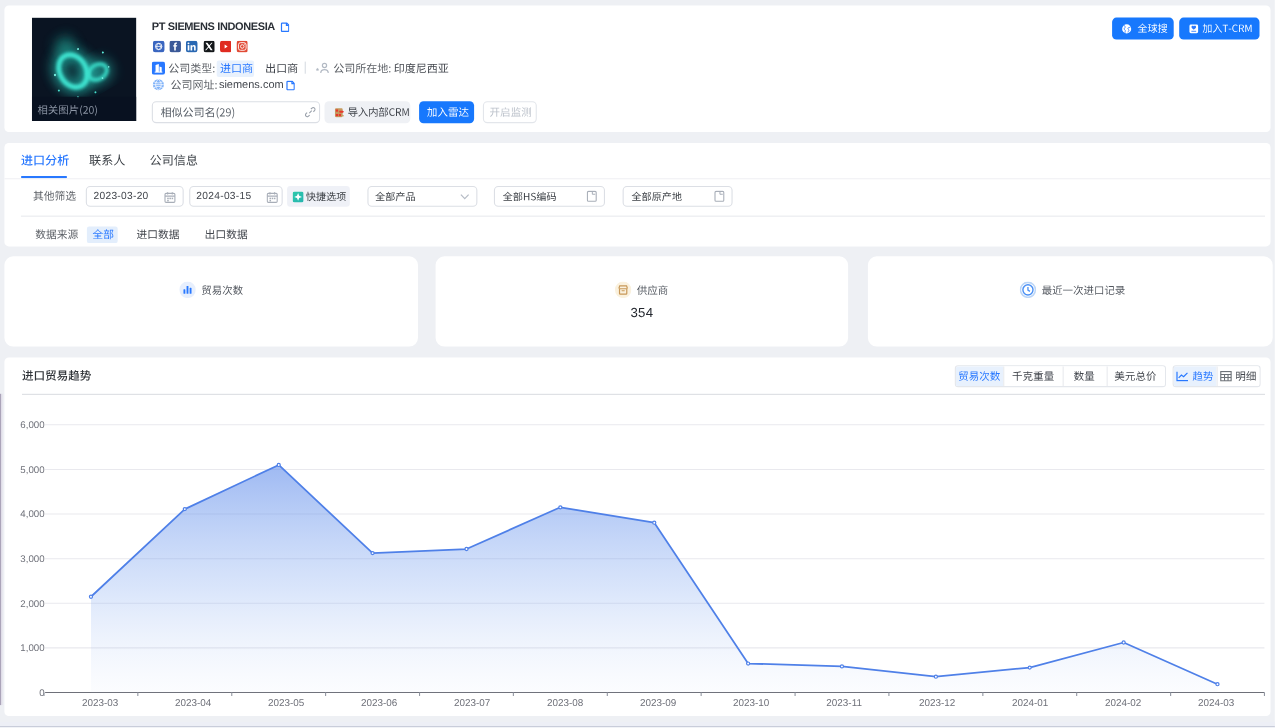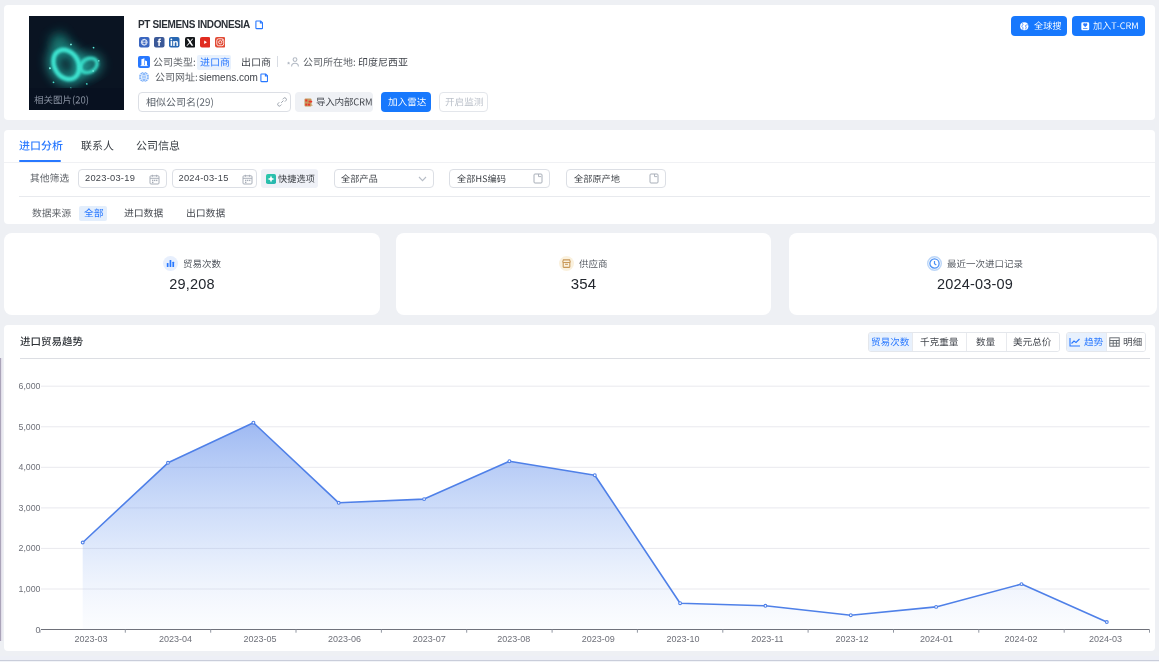--- a/index.html
+++ b/index.html
@@ -232,21 +232,21 @@
       </svg>
     </div>
     <div style="position:absolute;left:19px;top:159.5px;width:41.5px;height:2.4px;background:#2878ff;border-radius:1px"></div>
     <div style="position:absolute;left:4px;top:161.5px;width:1151px;height:1px;background:#f0f1f4"></div>
     <div style="position:absolute;left:30px;top:173.2px;">
       <svg width="40" height="11" viewBox="0 0 40 11" style="overflow:visible">
         <path d="M5.6 8C6.8 8.4 7.9 8.9 8.6 9.4L9.3 8.9C8.5 8.5 7.3 7.9 6.1 7.5ZM3.5 7.5C2.9 7.9 1.5 8.5 0.4 8.8C0.6 9 0.8 9.2 0.9 9.4C2 9 3.3 8.5 4.2 7.9ZM6.7 0.4V1.5H3.1V0.4H2.3V1.5H0.8V2.2H2.3V6.6H0.5V7.3H9.3V6.6H7.5V2.2H9V1.5H7.5V0.4ZM3.1 6.6V5.5H6.7V6.6ZM3.1 2.2H6.7V3.2H3.1ZM3.1 3.8H6.7V4.9H3.1Z M13.7 1.4V4L12.5 4.4L12.7 5.1L13.7 4.7V7.9C13.7 9 14 9.3 15.2 9.3C15.5 9.3 17.5 9.3 17.8 9.3C18.9 9.3 19.1 8.8 19.2 7.5C19 7.4 18.7 7.3 18.6 7.2C18.5 8.3 18.4 8.6 17.8 8.6C17.3 8.6 15.6 8.6 15.2 8.6C14.6 8.6 14.4 8.5 14.4 7.9V4.4L15.9 3.9V7.2H16.6V3.6L18.1 3C18.1 4.5 18.1 5.6 18 5.8C17.9 6.1 17.8 6.1 17.7 6.1C17.5 6.1 17.2 6.1 16.9 6.1C17 6.3 17.1 6.6 17.1 6.8C17.4 6.8 17.8 6.8 18.1 6.7C18.4 6.7 18.6 6.5 18.7 6C18.8 5.6 18.8 4.2 18.8 2.4L18.8 2.3L18.3 2.1L18.2 2.2L18.1 2.3L16.6 2.8V0.4H15.9V3.1L14.4 3.7V1.4ZM12.4 0.4C11.9 1.9 10.9 3.4 10 4.3C10.1 4.5 10.3 4.9 10.4 5C10.7 4.7 11.1 4.3 11.4 3.9V9.4H12.1V2.7C12.5 2 12.8 1.3 13.1 0.6Z M22.2 2.9V5.1C22.2 6.4 22 7.9 20.5 8.9C20.7 9 20.9 9.3 21.1 9.4C22.6 8.2 22.8 6.6 22.8 5.1V2.9ZM20.6 3.5V6.6H21.3V3.5ZM23.8 4.5V8.5H24.5V5.2H25.7V9.4H26.4V5.2H27.8V7.7C27.8 7.8 27.7 7.8 27.6 7.8C27.5 7.9 27.2 7.9 26.9 7.8C26.9 8 27 8.3 27.1 8.5C27.6 8.5 27.9 8.5 28.2 8.4C28.4 8.3 28.4 8.1 28.4 7.7V4.5H26.4V3.7H28.9V3.1H23.4V3.7H25.7V4.5ZM21.6 0.3C21.3 1.2 20.7 2 20 2.5C20.2 2.6 20.5 2.8 20.7 2.9C21 2.6 21.4 2.2 21.7 1.7H22.2C22.4 2.1 22.6 2.5 22.7 2.8L23.4 2.6C23.3 2.3 23.1 2 23 1.7H24.4V1.2H22C22.1 1 22.2 0.7 22.3 0.5ZM25.4 0.3C25.2 1.1 24.7 1.9 24.1 2.4C24.3 2.5 24.6 2.7 24.7 2.8C25 2.5 25.3 2.1 25.6 1.7H26.3C26.6 2.1 26.9 2.5 27 2.8L27.6 2.5C27.5 2.3 27.3 2 27.1 1.7H28.9V1.2H25.9C26 0.9 26 0.7 26.1 0.5Z M30 1.1C30.6 1.6 31.2 2.3 31.5 2.8L32.1 2.3C31.8 1.8 31.1 1.2 30.6 0.7ZM33.8 0.7C33.5 1.6 33.1 2.4 32.6 3C32.8 3.1 33.1 3.3 33.2 3.4C33.4 3.1 33.7 2.8 33.9 2.4H35.3V3.8H32.5V4.5H34.3C34.1 5.8 33.7 6.7 32.3 7.2C32.4 7.4 32.6 7.6 32.7 7.8C34.4 7.2 34.9 6 35 4.5H36.1V6.8C36.1 7.5 36.2 7.7 37 7.7C37.1 7.7 37.8 7.7 37.9 7.7C38.5 7.7 38.7 7.4 38.8 6.2C38.6 6.1 38.3 6 38.2 5.9C38.1 6.9 38.1 7 37.8 7C37.7 7 37.2 7 37.1 7C36.8 7 36.8 7 36.8 6.8V4.5H38.7V3.8H36V2.4H38.3V1.8H36V0.4H35.3V1.8H34.2C34.3 1.5 34.4 1.1 34.5 0.8ZM31.9 4.2H29.9V4.8H31.2V7.8C30.7 8 30.3 8.4 29.8 8.8L30.3 9.4C30.9 8.8 31.4 8.3 31.8 8.3C32 8.3 32.3 8.6 32.7 8.8C33.3 9.2 34.1 9.3 35.3 9.3C36.2 9.3 37.9 9.2 38.7 9.2C38.7 9 38.8 8.6 38.9 8.4C37.9 8.5 36.4 8.6 35.3 8.6C34.3 8.6 33.4 8.5 32.8 8.2C32.3 7.9 32.1 7.7 31.9 7.6Z" fill="#5c6066"></path>
       </svg>
     </div>
     <div style="position:absolute;left:78px;top:169px;width:89px;height:19px;background:#fff;border:1px solid #dcdfe5;border-radius:4px;box-sizing:border-box"></div>
-    <div style="position:absolute;left:85px;top:172.8px;font-size:9.3px;color:#41454c;font-weight:400;line-height:11.3px;white-space:nowrap;letter-spacing:0.25px;">2023-03-19</div>
+    <div style="position:absolute;left:85px;top:172.8px;font-size:9.3px;color:#41454c;font-weight:400;line-height:11.3px;white-space:nowrap;letter-spacing:0.25px;">2023-03-20</div>
     <div style="position:absolute;left:149px;top:173.5px;">
       <svg width="11" height="11" viewBox="0 0 11 11">
         <rect x="1" y="1.8" width="9" height="8.2" rx="1" fill="none" stroke="#a8aeb8" stroke-width="1"></rect>
         <path d="M1 4.3h9" stroke="#a8aeb8" stroke-width="1"></path>
         <path d="M3.4.8v2M7.6.8v2" stroke="#a8aeb8" stroke-width="1"></path>
         <rect x="3" y="5.7" width="1.4" height="1.4" fill="#a8aeb8"></rect>
         <rect x="5" y="5.7" width="1.4" height="1.4" fill="#a8aeb8"></rect>
         <rect x="7" y="5.7" width="1.4" height="1.4" fill="#a8aeb8"></rect>
         <rect x="3" y="7.7" width="1.4" height="1.4" fill="#a8aeb8"></rect>
       </svg>
@@ -371,23 +371,21 @@
         <circle cx="7.5" cy="7.5" r="6.8" fill="none" stroke="#bcd6f7" stroke-width="1.4"></circle>
         <circle cx="7.5" cy="7.5" r="4.6" fill="none" stroke="#4a90f5" stroke-width="1.3"></circle>
         <path d="M7.5 5v2.7l1.8 1.2" fill="none" stroke="#4a90f5" stroke-width="1.2"></path>
       </svg>
     </div>
     <div style="position:absolute;left:947.0px;top:258.7px;">
       <svg width="76" height="10" viewBox="0 0 76 10" style="overflow:visible">
         <path d="M2.4 2.3H7.2V3H2.4ZM2.4 1.2H7.2V1.9H2.4ZM1.7 0.7V3.5H7.9V0.7ZM3.8 4.6V5.3H2V4.6ZM0.4 8 0.5 8.6 3.8 8.2V9.1H4.4V8.1L5 8V7.5L4.4 7.5V4.6H9V4H0.5V4.6H1.4V7.9ZM4.8 5.2V5.8H5.4L5.2 5.9C5.5 6.6 5.9 7.2 6.4 7.7C5.9 8.1 5.3 8.4 4.7 8.6C4.8 8.7 5 8.9 5 9.1C5.7 8.9 6.3 8.5 6.8 8.1C7.4 8.5 8 8.9 8.7 9.1C8.8 8.9 9 8.7 9.2 8.5C8.5 8.4 7.8 8.1 7.3 7.7C8 7.1 8.4 6.3 8.7 5.4L8.3 5.2L8.2 5.2ZM5.8 5.8H7.9C7.7 6.4 7.3 6.9 6.8 7.3C6.4 6.9 6.1 6.4 5.8 5.8ZM3.8 5.8V6.5H2V5.8ZM3.8 7V7.6L2 7.8V7Z M10.3 0.9C10.8 1.4 11.4 2.1 11.7 2.6L12.3 2.2C12 1.7 11.3 1.1 10.8 0.6ZM17.7 0.4C16.8 0.7 15 0.9 13.4 0.9V3.1C13.4 4.3 13.4 6 12.5 7.2C12.7 7.3 13 7.5 13.1 7.6C13.9 6.6 14.1 5.1 14.1 3.8H16.1V7.6H16.8V3.8H18.5V3.2H14.2V3.1V1.5C15.6 1.4 17.2 1.2 18.3 0.9ZM12 3.8H10V4.5H11.3V7.2C10.9 7.3 10.4 7.8 9.9 8.3L10.3 9C10.8 8.3 11.3 7.8 11.6 7.8C11.8 7.8 12.1 8.1 12.5 8.3C13.2 8.7 14 8.8 15.2 8.8C16.1 8.8 17.8 8.8 18.5 8.7C18.5 8.5 18.6 8.2 18.7 8C17.7 8.1 16.3 8.2 15.2 8.2C14.1 8.2 13.3 8.1 12.7 7.7C12.4 7.5 12.2 7.3 12 7.2Z M19.4 4.3V5H28.1V4.3Z M29 1.5C29.7 1.9 30.5 2.5 30.9 2.9L31.3 2.3C30.9 1.9 30.1 1.4 29.5 1ZM28.9 7.7 29.6 8.2C30.1 7.3 30.9 6.2 31.4 5.2L30.9 4.8C30.3 5.8 29.4 7 28.9 7.7ZM32.8 0.4C32.5 1.9 32 3.4 31.2 4.3C31.4 4.4 31.8 4.6 31.9 4.7C32.3 4.2 32.7 3.5 32.9 2.7H36.5C36.3 3.4 36 4.1 35.7 4.5C35.9 4.6 36.2 4.8 36.4 4.8C36.7 4.2 37.1 3.2 37.4 2.2L36.8 2L36.7 2H33.2C33.3 1.5 33.5 1 33.6 0.5ZM33.9 3.2V3.8C33.9 5.1 33.7 7.2 30.8 8.6C31 8.7 31.2 9 31.3 9.2C33.2 8.2 34 7 34.4 5.8C34.9 7.4 35.8 8.5 37.2 9.1C37.2 8.9 37.5 8.6 37.6 8.4C36 7.8 35.1 6.4 34.6 4.5C34.7 4.2 34.7 4 34.7 3.8V3.2Z M38.8 1C39.3 1.4 39.9 2.1 40.2 2.6L40.8 2.1C40.5 1.7 39.8 1 39.3 0.6ZM44.8 0.6V2.1H43.3V0.6H42.6V2.1H41.2V2.8H42.6V3.9L42.6 4.5H41.2V5.2H42.5C42.3 5.9 42 6.6 41.3 7.1C41.5 7.2 41.7 7.5 41.8 7.7C42.7 7 43 6.1 43.2 5.2H44.8V7.6H45.6V5.2H47V4.5H45.6V2.8H46.8V2.1H45.6V0.6ZM43.3 2.8H44.8V4.5H43.3L43.3 3.9ZM40.5 3.8H38.5V4.5H39.8V7.2C39.4 7.4 38.9 7.8 38.4 8.3L38.8 9C39.3 8.3 39.8 7.8 40.1 7.8C40.3 7.8 40.6 8.1 41 8.3C41.7 8.8 42.5 8.9 43.7 8.9C44.6 8.9 46.3 8.8 46.9 8.8C47 8.6 47.1 8.2 47.2 8C46.2 8.1 44.8 8.2 43.7 8.2C42.6 8.2 41.8 8.1 41.2 7.8C40.9 7.6 40.7 7.4 40.5 7.3Z M48.7 1.4V8.9H49.4V8.1H55.1V8.8H55.8V1.4ZM49.4 7.3V2.1H55.1V7.3Z M58.2 1.1C58.7 1.5 59.4 2.2 59.7 2.6L60.2 2.1C59.9 1.7 59.2 1.1 58.7 0.6ZM58.9 8.9V8.9C59 8.7 59.3 8.5 60.9 7.4C60.8 7.3 60.7 7 60.6 6.8L59.7 7.5V3.4H57.4V4.1H59V7.5C59 7.9 58.7 8.3 58.5 8.4C58.6 8.5 58.8 8.8 58.9 8.9ZM61 1V1.8H64.8V4.2H61.2V7.8C61.2 8.7 61.5 9 62.6 9C62.8 9 64.5 9 64.8 9C65.8 9 66 8.5 66.1 7C65.9 7 65.6 6.8 65.4 6.7C65.4 8 65.3 8.3 64.7 8.3C64.3 8.3 62.9 8.3 62.6 8.3C62 8.3 61.9 8.2 61.9 7.8V4.8H64.8V5.3H65.5V1Z M67.8 5.3C68.4 5.7 69.1 6.2 69.5 6.6L70 6.1C69.6 5.7 68.9 5.2 68.3 4.9ZM67.8 0.9V1.6H73.5L73.5 2.4H68.1V3.1H73.5L73.4 4H67.1V4.6H70.9V6.3C69.5 6.9 68.1 7.5 67.1 7.8L67.5 8.5C68.5 8.1 69.7 7.6 70.9 7V8.3C70.9 8.5 70.8 8.5 70.7 8.5C70.5 8.5 70 8.5 69.4 8.5C69.5 8.7 69.6 9 69.7 9.1C70.4 9.1 70.9 9.1 71.2 9C71.5 8.9 71.6 8.8 71.6 8.4V6.1C72.4 7.4 73.6 8.3 75.1 8.7C75.2 8.5 75.4 8.3 75.6 8.1C74.5 7.8 73.6 7.3 72.9 6.7C73.5 6.3 74.2 5.8 74.8 5.3L74.2 4.8C73.8 5.3 73.1 5.8 72.5 6.2C72.1 5.8 71.8 5.4 71.6 4.9V4.6H75.4V4H74.1C74.2 3 74.3 1.8 74.3 0.9L73.7 0.9L73.6 0.9Z" fill="#51565e"></path>
       </svg>
     </div>
-    <div style="position:absolute;left:42.0px;top:276.1px;width:300px;text-align:center;font-size:14.5px;color:#23272e;font-weight:400;line-height:16.5px;white-space:nowrap;letter-spacing:0.2px;">29,208</div>
-    <div style="position:absolute;left:433.5px;top:276.1px;width:300px;text-align:center;font-size:15px;color:#23272e;font-weight:400;line-height:16.5px;white-space:nowrap;letter-spacing:0.2px;">354</div>
-    <div style="position:absolute;left:825.0px;top:276.1px;width:300px;text-align:center;font-size:14.5px;color:#23272e;font-weight:400;line-height:16.5px;white-space:nowrap;letter-spacing:0.2px;">2024-03-09</div>
+    <div style="position:absolute;left:433.5px;top:276.1px;width:300px;text-align:center;font-size:12px;color:#23272e;font-weight:400;line-height:16.5px;white-space:nowrap;letter-spacing:0.2px;">354</div>
     <div style="position:absolute;left:4px;top:325px;width:1151px;height:326px;background:#fff;border-radius:4px"></div>
     <div style="position:absolute;left:20px;top:336.3px;">
       <svg width="63" height="11" viewBox="0 0 63 11" style="overflow:visible">
         <path d="M0.8 1.1C1.3 1.7 2 2.4 2.4 2.9L3.1 2.3C2.8 1.8 2 1.1 1.5 0.6ZM7.5 0.6V2.2H6V0.6H5V2.2H3.6V3.2H5V4.2C5 4.4 5 4.7 5 4.9H3.5V5.8H4.8C4.7 6.6 4.3 7.2 3.6 7.8C3.9 7.9 4.2 8.3 4.4 8.5C5.2 7.8 5.6 6.8 5.8 5.8H7.5V8.4H8.4V5.8H9.9V4.9H8.4V3.2H9.7V2.2H8.4V0.6ZM6 3.2H7.5V4.9H5.9C6 4.7 6 4.4 6 4.2ZM2.8 4.2H0.5V5.1H1.8V7.9C1.4 8.1 0.9 8.5 0.3 9.1L1 10C1.5 9.4 2 8.7 2.3 8.7C2.5 8.7 2.9 9 3.3 9.3C4.1 9.8 5 9.9 6.3 9.9C7.3 9.9 9.1 9.8 9.9 9.8C9.9 9.5 10.1 9 10.2 8.7C9.1 8.9 7.5 9 6.3 9C5.1 9 4.2 8.9 3.5 8.5C3.2 8.3 3 8.1 2.8 8Z M11.7 1.4V9.9H12.8V9H18.7V9.8H19.8V1.4ZM12.8 8V2.4H18.7V8Z M25.7 6.1V7C25.7 7.7 25.4 8.7 21.7 9.4C21.9 9.6 22.2 9.9 22.3 10.2C26.2 9.4 26.7 8.1 26.7 7V6.1ZM26.6 8.6C27.8 9 29.5 9.6 30.4 10.1L30.9 9.3C30 8.8 28.3 8.2 27.1 7.9ZM22.8 5V8.3H23.8V5.8H28.8V8.2H29.8V5ZM22.3 4.8C22.5 4.6 22.8 4.5 24.9 3.8C25 4 25.1 4.3 25.2 4.4L25.9 4.1C26.1 4.3 26.3 4.6 26.4 4.8C27.8 4.2 28.3 3.1 28.4 1.6H29.6C29.5 2.9 29.4 3.5 29.3 3.6C29.2 3.7 29.1 3.7 29 3.7C28.8 3.7 28.5 3.7 28 3.7C28.2 3.9 28.3 4.3 28.3 4.5C28.7 4.6 29.2 4.6 29.4 4.5C29.7 4.5 29.9 4.4 30.1 4.2C30.3 3.9 30.5 3.1 30.6 1.2C30.6 1.1 30.6 0.9 30.6 0.9H26.2V1.6H27.6C27.4 2.7 27.1 3.5 26 4C25.8 3.4 25.3 2.6 24.9 1.9L24.1 2.2C24.3 2.5 24.4 2.8 24.6 3L23.3 3.4V1.6C24.1 1.5 25.1 1.4 25.8 1.2L25.3 0.4C24.6 0.7 23.4 0.9 22.3 1V3.2C22.3 3.7 22.1 3.9 21.9 4C22 4.2 22.2 4.6 22.3 4.8Z M34.4 3.3H39.2V4.2H34.4ZM34.4 1.7H39.2V2.5H34.4ZM33.4 0.9V5H34.5C33.8 5.9 32.8 6.7 31.8 7.3C32.1 7.4 32.4 7.8 32.6 8C33.2 7.6 33.7 7.2 34.3 6.6H35.5C34.8 7.7 33.8 8.6 32.7 9.2C32.9 9.4 33.3 9.7 33.5 9.9C34.6 9.1 35.8 8 36.6 6.6H37.8C37.3 7.8 36.5 8.9 35.6 9.6C35.8 9.7 36.2 10 36.4 10.2C37.4 9.4 38.3 8.1 38.8 6.6H39.9C39.8 8.3 39.6 9 39.4 9.2C39.3 9.3 39.2 9.3 39 9.3C38.8 9.3 38.3 9.3 37.9 9.3C38 9.5 38.1 9.9 38.1 10.1C38.7 10.1 39.2 10.2 39.4 10.1C39.8 10.1 40 10 40.2 9.8C40.5 9.4 40.8 8.5 41 6.2C41 6 41 5.8 41 5.8H35.1C35.3 5.5 35.5 5.2 35.6 5H40.2V0.9Z M48.5 2.2H50.2C49.9 2.6 49.7 3.1 49.5 3.5H47.6C48 3.1 48.3 2.6 48.5 2.2ZM47.5 5.3V6.2H50.6V7.1H47.1V8H51.5V3.5H50.5C50.8 2.8 51.1 2.1 51.4 1.5L50.8 1.3L50.6 1.3H48.9L49.1 0.7L48.2 0.5C47.9 1.4 47.4 2.5 46.6 3.3C46.8 3.4 47.1 3.7 47.3 3.9L47.4 3.8V4.4H50.6V5.3ZM43 5.3C43 7 42.9 8.6 42.3 9.6C42.5 9.7 42.9 10 43 10.2C43.4 9.6 43.6 8.9 43.7 8.1C44.6 9.6 46.1 9.8 48.2 9.8H51.8C51.9 9.5 52.1 9.1 52.2 8.9C51.5 8.9 48.8 8.9 48.2 8.9C47.2 8.9 46.3 8.8 45.5 8.5V6.7H46.9V5.9H45.5V4.6H46.9V3.7H45.4V2.6H46.7V1.7H45.4V0.4H44.4V1.7H42.9V2.6H44.4V3.7H42.5V4.6H44.6V7.9C44.3 7.6 44.1 7.2 43.9 6.7C43.9 6.3 43.9 5.8 43.9 5.3Z M54.6 0.4V1.4H53.1V2.2H54.6V3.1L53 3.3L53.2 4.2L54.6 4V4.7C54.6 4.9 54.6 4.9 54.5 4.9C54.3 4.9 53.9 4.9 53.4 4.9C53.5 5.1 53.6 5.5 53.7 5.7C54.4 5.7 54.8 5.7 55.1 5.6C55.5 5.4 55.5 5.2 55.5 4.7V3.9L56.9 3.6L56.9 2.8L55.5 3V2.2H56.8V1.4H55.5V0.4ZM56.8 5.6C56.8 5.8 56.8 6 56.7 6.3H53.4V7.1H56.4C56 8.1 55.1 8.9 52.9 9.3C53.1 9.5 53.4 9.9 53.5 10.1C56 9.6 57 8.5 57.5 7.1H60.5C60.4 8.3 60.2 8.9 60 9.1C59.9 9.2 59.8 9.2 59.6 9.2C59.3 9.2 58.6 9.2 58 9.1C58.1 9.4 58.3 9.7 58.3 10C58.9 10 59.6 10.1 59.9 10C60.3 10 60.6 9.9 60.9 9.7C61.2 9.4 61.4 8.5 61.6 6.7C61.6 6.5 61.6 6.3 61.6 6.3H57.8L57.9 5.6H57.4C57.9 5.3 58.4 4.9 58.7 4.4C59.1 4.7 59.5 5 59.8 5.2L60.3 4.4C60 4.2 59.5 3.9 59.1 3.6C59.2 3.2 59.3 2.7 59.3 2.2H60.4C60.4 4.3 60.5 5.6 61.6 5.6C62.3 5.6 62.6 5.3 62.7 4.2C62.4 4.1 62.1 4 61.9 3.8C61.9 4.5 61.8 4.7 61.7 4.7C61.3 4.7 61.3 3.5 61.4 1.4H59.4L59.4 0.4H58.5L58.5 1.4H57.1V2.2H58.4C58.4 2.5 58.3 2.8 58.2 3.1L57.5 2.6L57 3.3L57.9 3.9C57.6 4.3 57.2 4.7 56.6 5C56.8 5.1 57 5.4 57.1 5.6Z" fill="#2f3338"></path>
       </svg>
     </div>
     <div style="position:absolute;left:867.5px;top:331.5px;width:190px;height:18px;border:1px solid #e4e7ec;border-radius:3px;overflow:hidden;box-sizing:content-box">
       <div style="position:absolute;left:0px;top:0;width:43px;height:18px;background:#e8f1fd;box-sizing:border-box;display:flex;align-items:center;justify-content:center">
         <svg width="39" height="10" viewBox="0 0 39 10" style="overflow:visible">
           <path d="M4.4 5.5V6.4C4.4 7.1 4.1 8 0.7 8.7C0.8 8.8 1 9.1 1.1 9.2C4.7 8.5 5.2 7.3 5.2 6.4V5.5ZM5.1 7.8C6.3 8.1 7.8 8.8 8.6 9.2L9 8.6C8.2 8.2 6.6 7.6 5.4 7.3ZM1.7 4.6V7.6H2.5V5.2H7.2V7.5H8V4.6ZM1.2 4.3C1.4 4.1 1.7 4 3.7 3.4C3.8 3.6 3.9 3.8 4 4L4.6 3.7C4.4 3.2 3.9 2.4 3.5 1.8L2.9 2C3.1 2.2 3.3 2.5 3.4 2.8L2 3.3V1.4C2.8 1.3 3.7 1.2 4.4 1L4 0.4C3.4 0.6 2.2 0.8 1.3 1V3.1C1.3 3.4 1.1 3.6 0.9 3.7C1 3.8 1.2 4.1 1.2 4.3ZM4.8 0.8V1.4H6.1C6 2.6 5.6 3.4 4.4 3.9C4.6 4 4.7 4.2 4.8 4.4C6.2 3.8 6.6 2.8 6.8 1.4H8C7.9 2.8 7.8 3.3 7.7 3.4C7.6 3.5 7.5 3.5 7.4 3.5C7.2 3.5 6.9 3.5 6.5 3.5C6.6 3.7 6.6 3.9 6.7 4.1C7.1 4.1 7.5 4.1 7.7 4.1C7.9 4.1 8.1 4 8.3 3.9C8.5 3.6 8.6 2.9 8.7 1.1C8.7 1 8.8 0.8 8.8 0.8Z M12.1 2.9H16.8V3.9H12.1ZM12.1 1.4H16.8V2.4H12.1ZM11.4 0.8V4.5H12.5C11.8 5.4 10.9 6.2 10 6.7C10.1 6.8 10.4 7.1 10.5 7.2C11.1 6.9 11.6 6.5 12.1 6H13.4C12.8 7 11.8 7.9 10.8 8.5C11 8.6 11.2 8.9 11.3 9C12.4 8.3 13.5 7.2 14.2 6H15.5C15.1 7.1 14.3 8.2 13.5 8.8C13.6 8.9 13.9 9.1 14 9.3C14.9 8.5 15.8 7.3 16.3 6H17.4C17.3 7.6 17.1 8.3 16.9 8.5C16.8 8.6 16.7 8.6 16.6 8.6C16.4 8.6 16 8.6 15.5 8.6C15.6 8.8 15.7 9 15.7 9.2C16.2 9.2 16.6 9.2 16.9 9.2C17.1 9.2 17.3 9.1 17.5 8.9C17.8 8.6 18 7.8 18.2 5.7C18.2 5.5 18.2 5.3 18.2 5.3H12.7C12.9 5.1 13.1 4.8 13.3 4.5H17.6V0.8Z M19.7 1.6C20.4 1.9 21.2 2.5 21.6 2.9L22.1 2.3C21.7 1.9 20.8 1.4 20.2 1ZM19.6 7.7 20.3 8.2C20.9 7.4 21.6 6.3 22.2 5.3L21.6 4.8C21 5.9 20.2 7 19.6 7.7ZM23.6 0.4C23.3 1.9 22.7 3.4 22 4.4C22.2 4.4 22.5 4.6 22.7 4.8C23 4.2 23.4 3.5 23.7 2.7H27.2C27.1 3.4 26.8 4.1 26.5 4.6C26.7 4.7 27 4.8 27.1 4.9C27.5 4.2 27.9 3.2 28.1 2.3L27.6 2L27.5 2H23.9C24.1 1.5 24.2 1 24.3 0.5ZM24.7 3.2V3.8C24.7 5.2 24.5 7.3 21.5 8.7C21.7 8.8 21.9 9.1 22.1 9.3C23.9 8.3 24.8 7.1 25.2 5.9C25.7 7.4 26.6 8.6 27.9 9.1C28 9 28.3 8.7 28.4 8.5C26.8 7.9 25.8 6.4 25.4 4.5C25.4 4.3 25.4 4 25.4 3.8V3.2Z M33.1 0.6C32.9 0.9 32.6 1.5 32.3 1.8L32.8 2.1C33.1 1.8 33.4 1.3 33.7 0.8ZM29.6 0.8C29.9 1.2 30.2 1.8 30.2 2.1L30.8 1.9C30.7 1.5 30.4 1 30.2 0.6ZM32.7 6C32.5 6.5 32.2 6.9 31.8 7.2C31.5 7.1 31.1 6.9 30.7 6.7C30.9 6.5 31 6.2 31.2 6ZM29.9 7C30.3 7.2 30.9 7.4 31.3 7.7C30.7 8.1 30 8.4 29.2 8.6C29.3 8.7 29.5 9 29.5 9.1C30.4 8.9 31.2 8.5 31.9 8C32.2 8.2 32.5 8.3 32.8 8.5L33.2 8C33 7.9 32.7 7.7 32.4 7.5C32.9 7 33.3 6.3 33.6 5.5L33.2 5.3L33 5.3H31.5L31.7 4.8L31 4.7C31 4.9 30.9 5.1 30.8 5.3H29.5V6H30.5C30.3 6.3 30.1 6.7 29.9 7ZM31.3 0.4V2.2H29.3V2.8H31C30.6 3.4 29.8 4 29.2 4.3C29.3 4.4 29.5 4.7 29.6 4.8C30.2 4.5 30.8 4 31.3 3.4V4.6H31.9V3.3C32.4 3.6 33 4.1 33.2 4.3L33.6 3.8C33.4 3.6 32.6 3.1 32.1 2.8H33.9V2.2H31.9V0.4ZM34.8 0.5C34.6 2.2 34.2 3.8 33.4 4.8C33.6 4.9 33.8 5.1 34 5.2C34.2 4.9 34.4 4.4 34.6 4C34.8 4.9 35.1 5.8 35.5 6.5C34.9 7.4 34.2 8.2 33.1 8.7C33.3 8.8 33.5 9.1 33.5 9.2C34.5 8.7 35.3 8.1 35.8 7.2C36.3 8 36.9 8.7 37.6 9.1C37.8 8.9 38 8.7 38.1 8.6C37.3 8.1 36.7 7.4 36.2 6.5C36.7 5.6 37 4.4 37.2 2.9H37.9V2.2H35.2C35.3 1.7 35.4 1.1 35.5 0.6ZM36.6 2.9C36.4 4 36.2 5 35.8 5.8C35.5 4.9 35.2 4 35 2.9Z" fill="#2878ff"></path>

